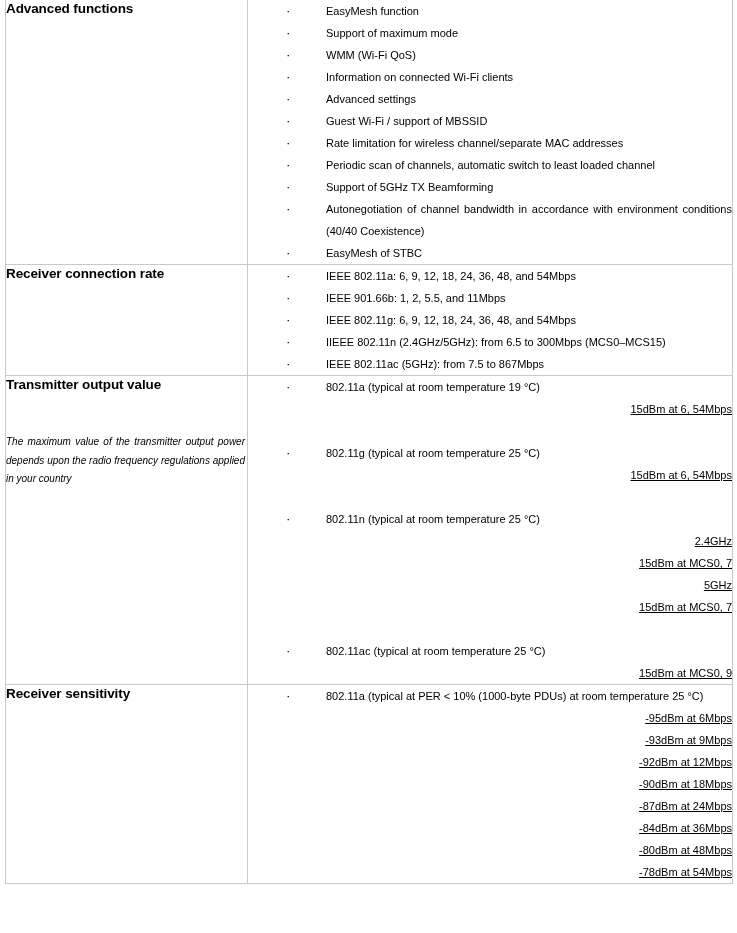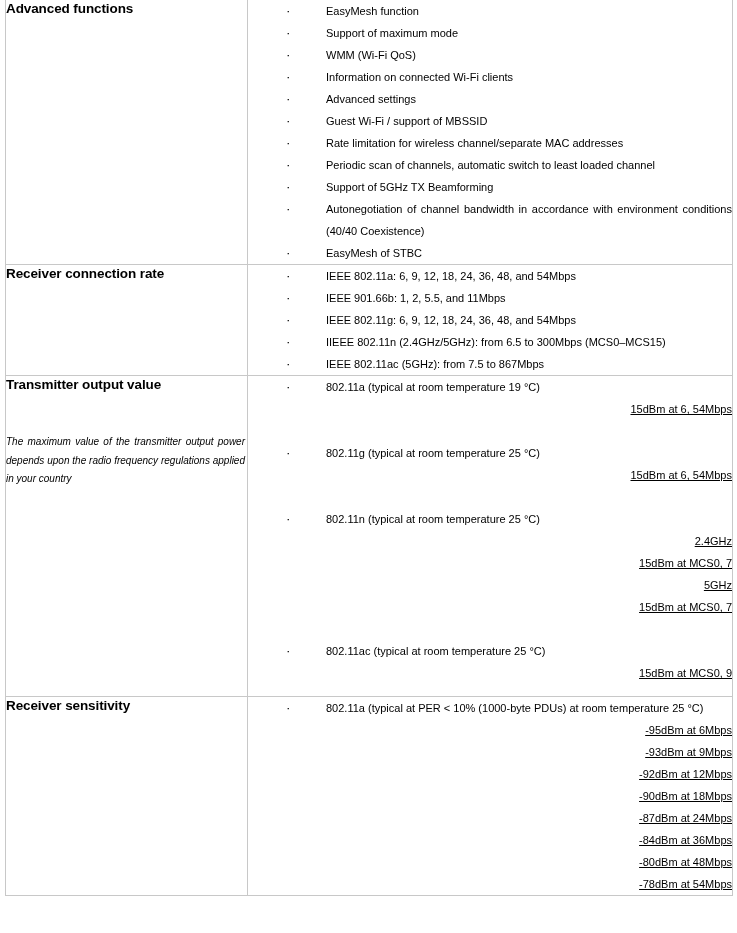--- a/index.html
+++ b/index.html
@@ -94,21 +94,21 @@
     font-size: 13.5px;
     line-height: 22px;
     color: #000;
   }
   
 
   ul.bullets.spaced > li {
     margin-bottom: 22px;
   }
   ul.bullets.spaced > li:last-child {
-    margin-bottom: 12px;
+    margin-bottom: 0;
   }
 
   .sub-line {
     display: block;
     text-align: right;
     text-decoration: underline;
   }
 </style>
 </head>
 <body>

